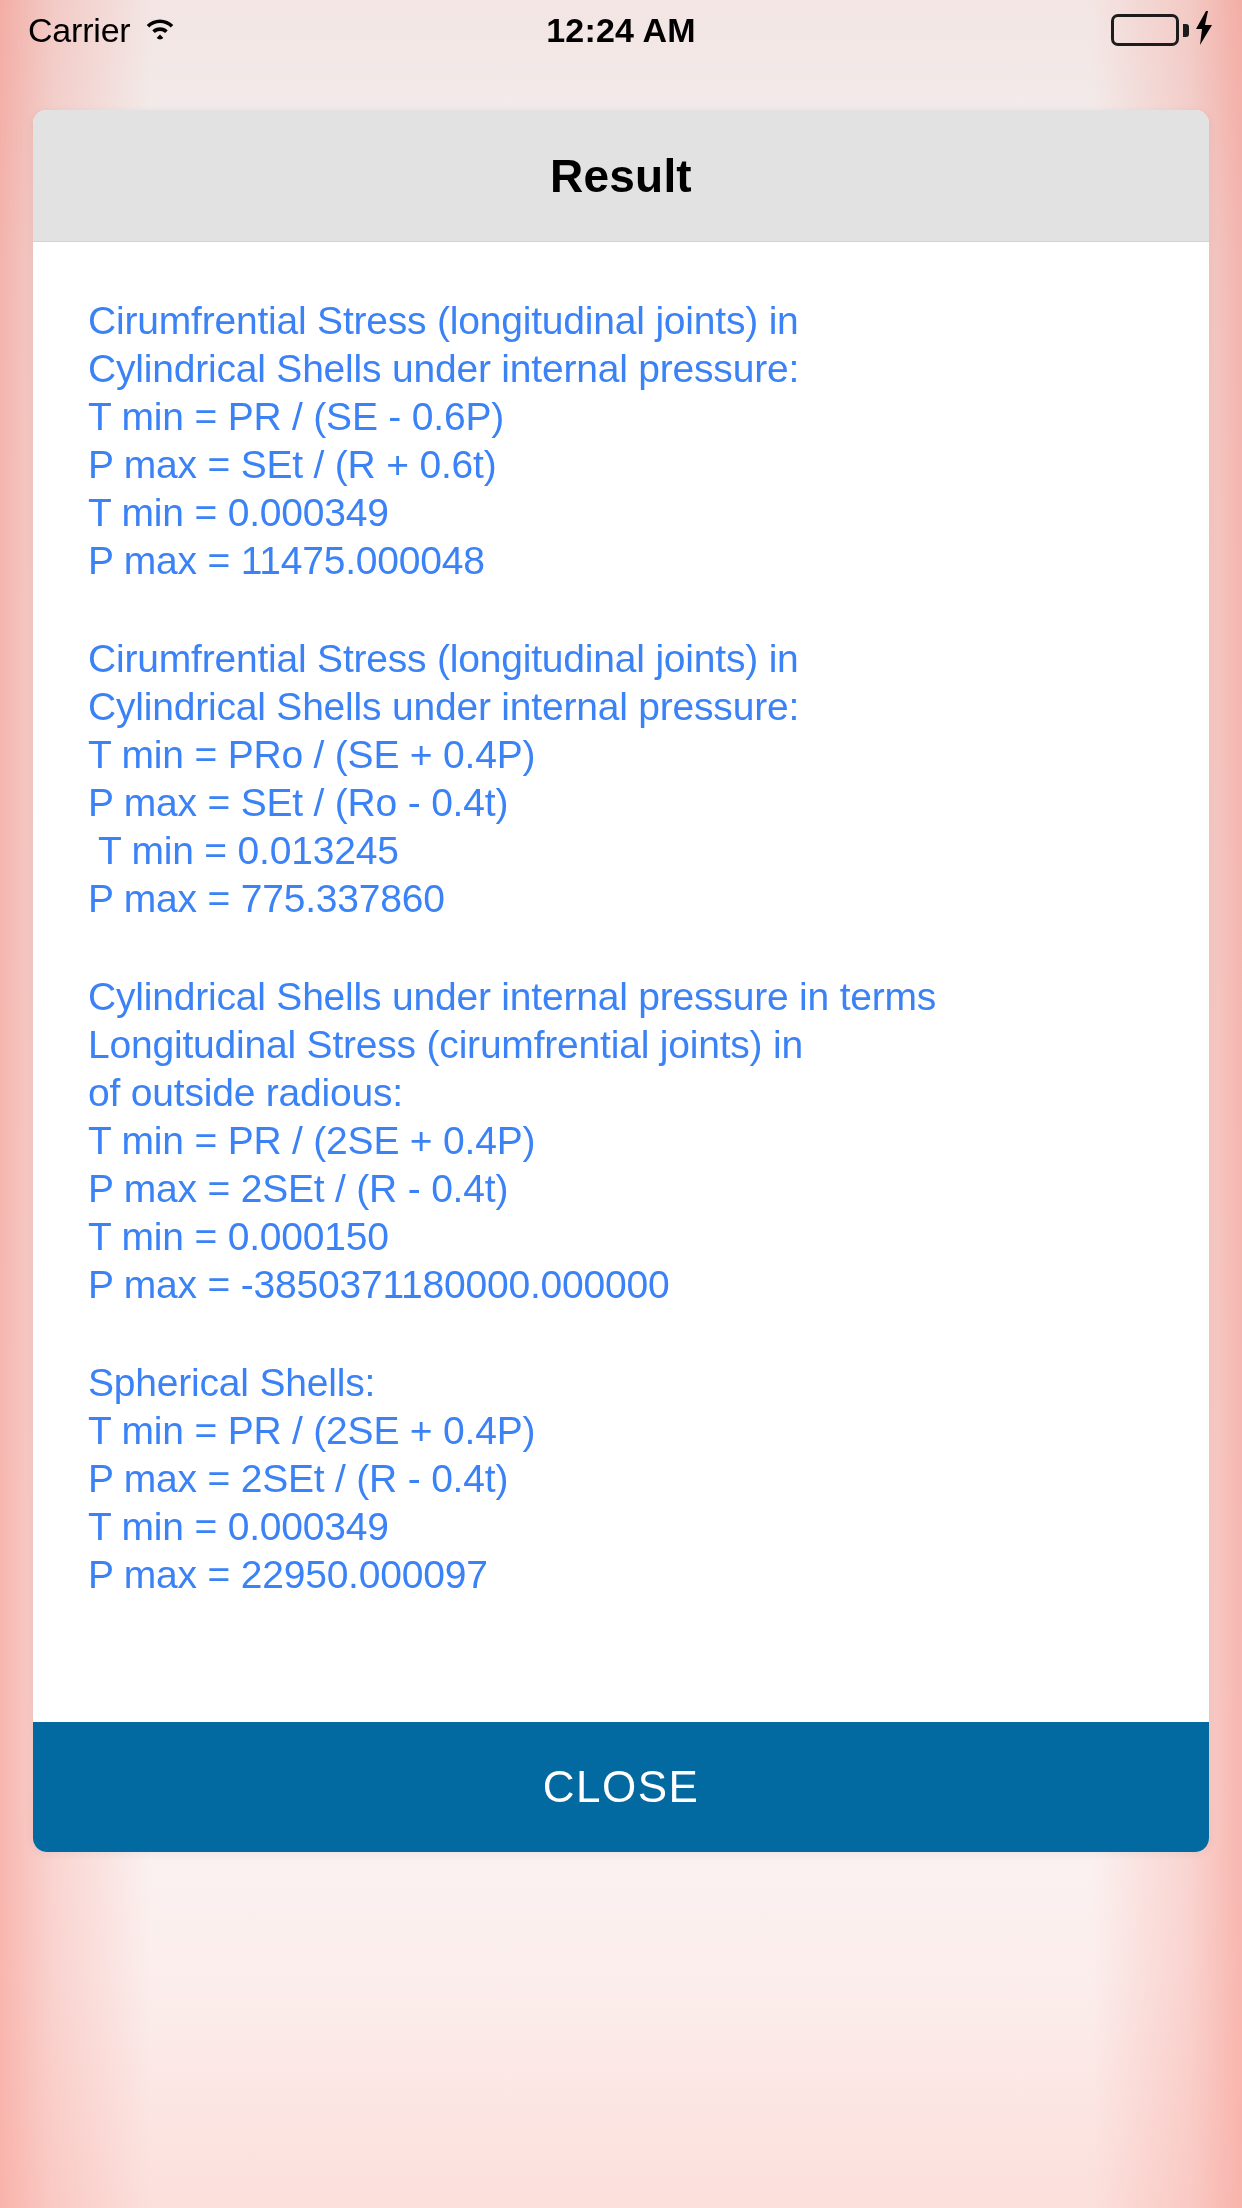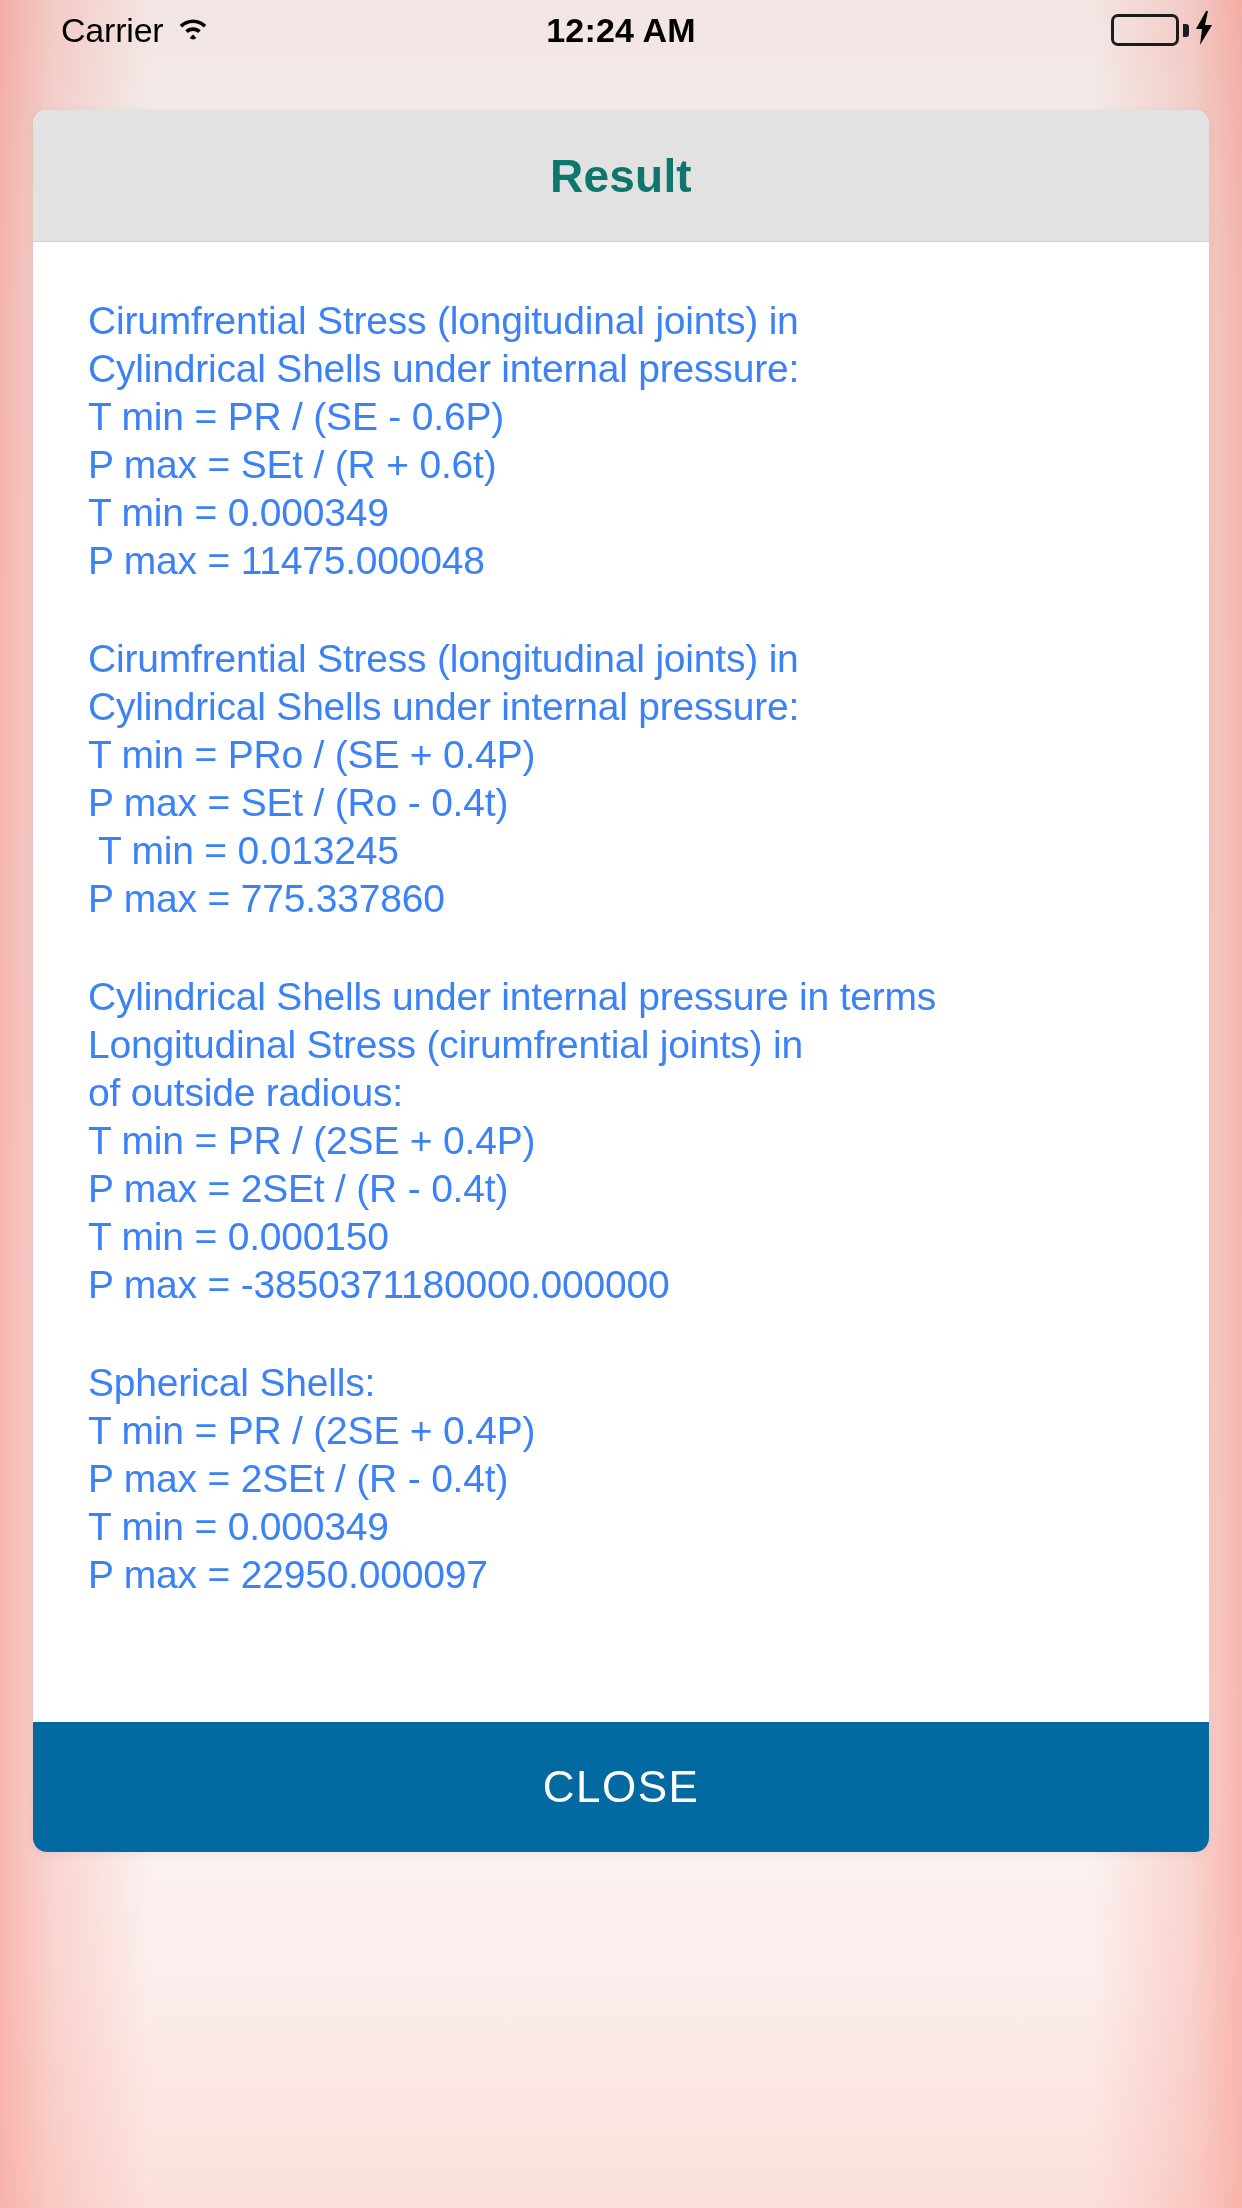--- a/index.html
+++ b/index.html
@@ -62,21 +62,20 @@
     display: flex;
     align-items: center;
     padding: 0 28px;
     color: #000;
   }
   .status-left {
     display: flex;
     align-items: center;
     gap: 12px;
     flex: 1;
-    margin-left: 33px;
   }
   .carrier-label {
     font-size: 34px;
     letter-spacing: -0.2px;
     line-height: 1;
   }
   .wifi-icon { display: block; }
   .status-center {
     position: absolute;
     left: 0; right: 0;
@@ -132,21 +131,21 @@
     height: 132px;
     background: #e2e2e2;
     display: flex;
     align-items: center;
     justify-content: center;
     border-bottom: 1px solid #d2d2d2;
   }
   .dialog-title {
     font-size: 46px;
     font-weight: bold;
-    color: #0f766e;
+    color: #000000;
     letter-spacing: 0.2px;
   }
   .dialog-body {
     background: #ffffff;
     padding: 55px 0 0 0;
     min-height: 1480px;
   }
   .result-block {
     padding: 0 55px;
     margin-bottom: 50px;

